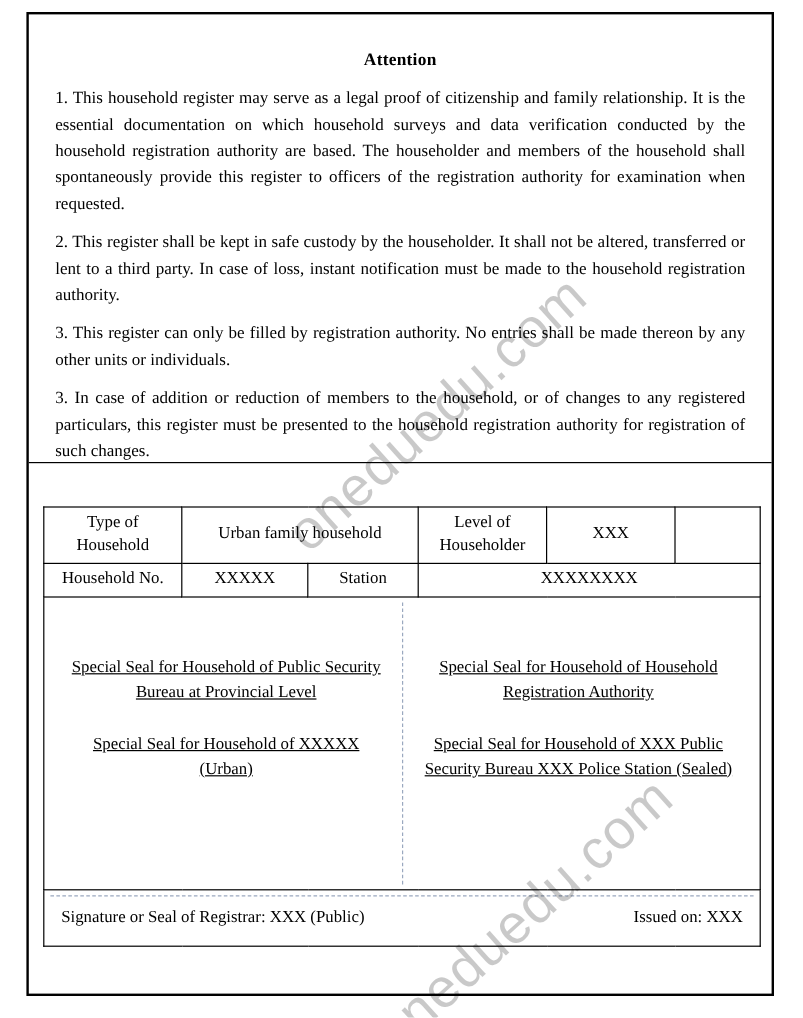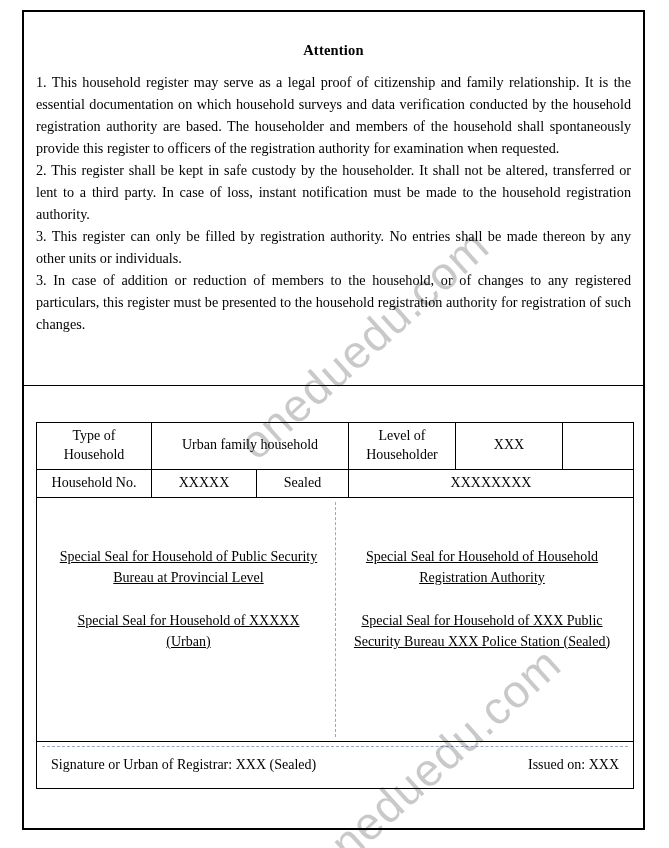--- a/index.html
+++ b/index.html
@@ -47,21 +47,21 @@
     margin-top: 30px;
     margin-bottom: 12px;
     letter-spacing: .2px;
   }
 
   .notice-para {
     font-size: 14.2px;
     line-height: 1.55;
     text-align: justify;
     text-justify: inter-word;
-    margin: 0;
+    margin: 10px;
   }
 
   
   #table-section {
     position: absolute;
     left: 0;
     top: 374px;
     right: 0;
     bottom: 0;
   }
@@ -180,21 +180,21 @@
           <td class="c" colspan="1">Type of Household</td>
           <td class="c" colspan="2">Urban family household</td>
           <td class="c">Level of Householder</td>
           <td class="c">XXX</td>
           <td class="c"></td>
         </tr>
 
         <tr>
           <td class="c">Household No.</td>
           <td class="c">XXXXX</td>
-          <td class="c">Sealed</td>
+          <td class="c">Station</td>
           <td class="l" colspan="3">XXXXXXXX</td>
         </tr>
 
         <tr>
           <td class="seal-cell" colspan="6">
             <div class="seal-wrap">
 
               <div class="seal-col">
                 <div>Special Seal for Household of Public Security Bureau at Provincial Level</div>
                 <div class="seal-gap"></div>
@@ -208,21 +208,21 @@
               </div>
 
             </div>
           </td>
         </tr>
 
         <tr>
           <td class="sign-cell" colspan="6">
             <div class="sign-dash"></div>
             <div class="sign-inner">
-              <span>Signature or Urban of Registrar: XXX (Sealed)</span>
+              <span>Signature or Seal of Registrar: XXX (Public)</span>
               <span>Issued on: XXX</span>
             </div>
           </td>
         </tr>
 
       </tbody>
     </table>
 
   </div>
 </div>

